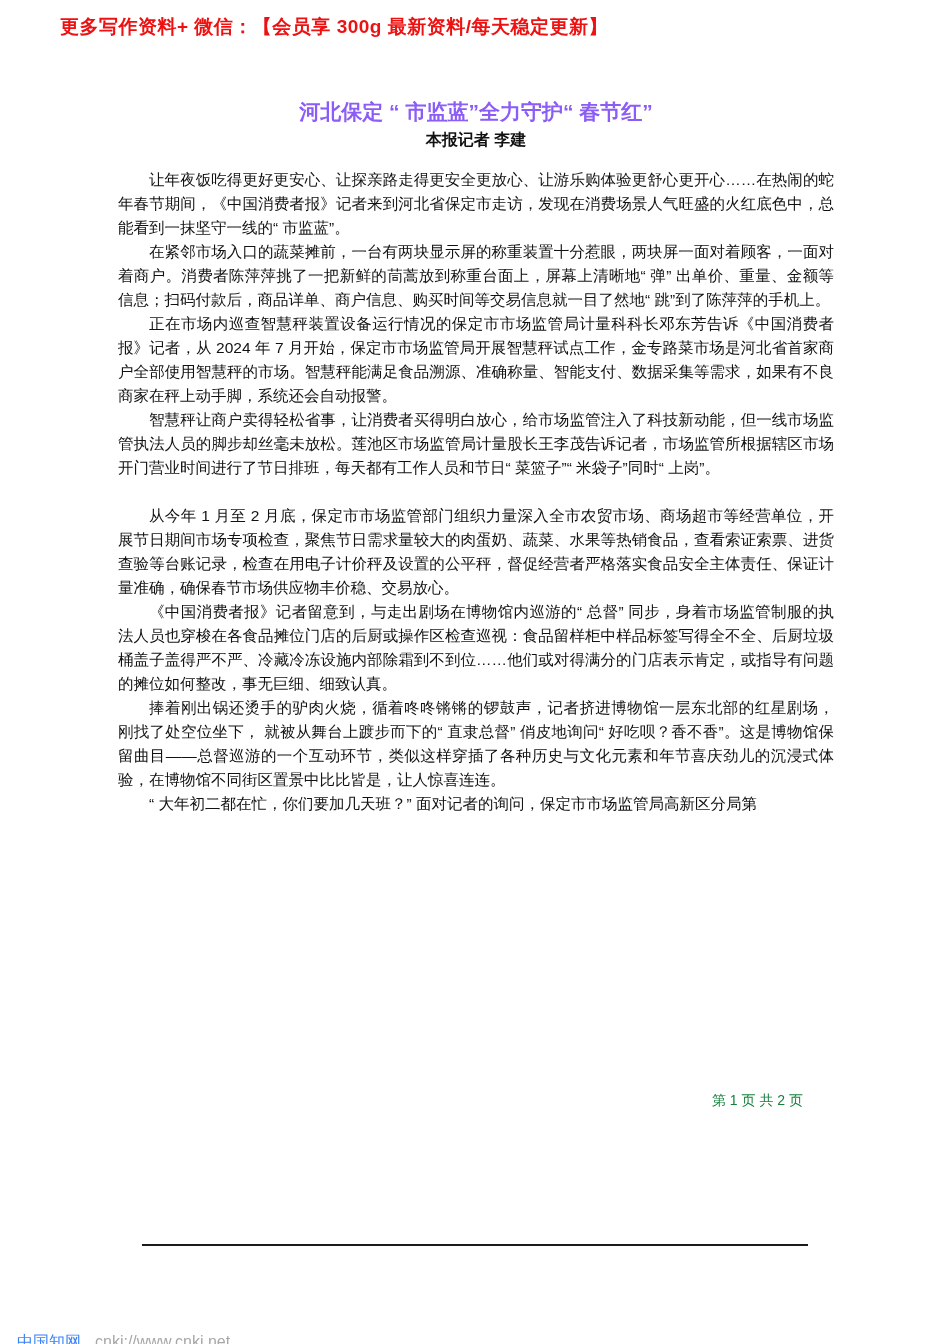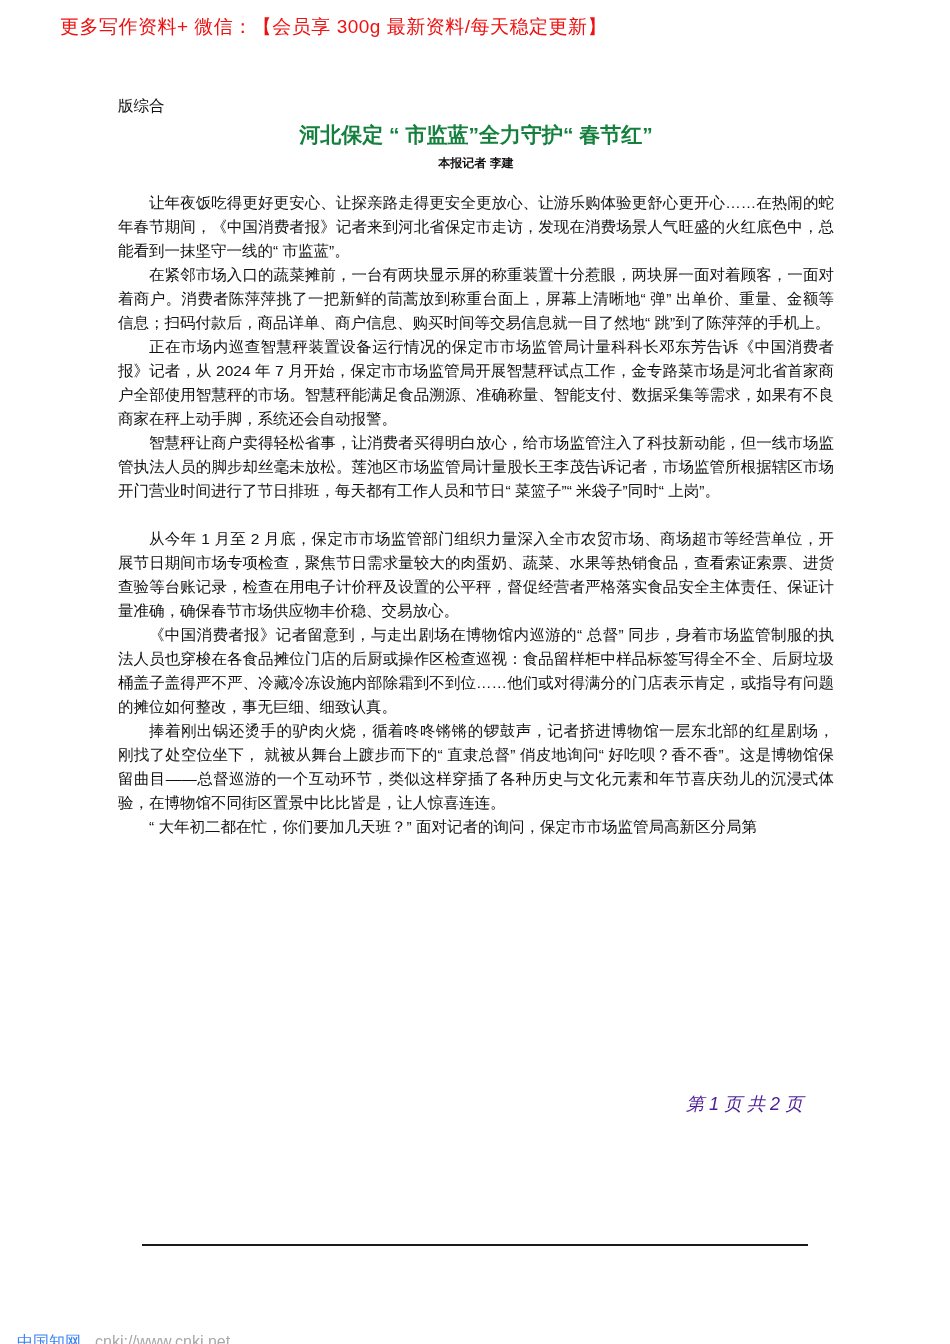--- a/index.html
+++ b/index.html
@@ -7,79 +7,77 @@
     width:950px;height:1344px;
     background:#ffffff;
     position:relative;
     overflow:hidden;
     font-family:"Liberation Sans","DejaVu Sans",sans-serif;
     color:#1a1a1a;
     -webkit-font-smoothing:antialiased;
   }
   .banner{
     position:absolute;left:60px;top:14px;
-    font-size:19px;font-weight:normal;
+    font-size:19px;font-weight:bold;
     color:#ee1111;
     letter-spacing:0.5px;
     white-space:nowrap;
   }
   .column{
     position:absolute;left:118px;top:94px;width:716px;
   }
   .source{
     font-size:15.5px;line-height:23px;
     color:#111;
   }
   .title{
     margin:3px 0 0 0;
     font-size:21px;line-height:30px;
     font-weight:bold;text-align:center;
-    color:#15803d;
+    color:#8b5cf6;
   }
   .byline{
     margin:1px 0 16px 0;
-    font-size:12px;line-height:24px;
+    font-size:16px;line-height:24px;
     font-weight:bold;text-align:center;
     color:#111;
   }
   .body-text p{
     margin:0;
     font-size:15.5px;line-height:24px;
     text-align:justify;
     text-indent:2em;
     color:#111;
     word-break:break-all;
   }
   .body-text p.gap-before{margin-top:24px;}
   .page-indicator{
     position:absolute;top:1092px;right:147px;
-    font-size:18px;color:#4c1d95;
+    font-size:14px;color:#15803d;
     white-space:nowrap;
-    font-style:italic;
   }
   .footer-divider{
     position:absolute;top:1244px;left:142px;
     width:666px;height:2px;background:#1a1a1a;
   }
   .watermark{
     position:absolute;left:17px;top:1293px;
     display:flex;align-items:baseline;gap:14px;
     white-space:nowrap;
   }
   .wm-name{font-size:16px;color:#3b82f6;margin-top:39px;}
   .wm-url{font-size:16px;color:#a8a8a8;}
 </style>
 </head>
 <body>
 
 <div class="banner">更多写作资料+ 微信：【会员享 300g 最新资料/每天稳定更新】</div>
 
 <div class="column">
   <div class="source">
-    <div>版综合</div>
   </div>
   <h1 class="title">河北保定 “ 市监蓝”全力守护“ 春节红”</h1>
   <div class="byline">本报记者 李建</div>
   <div class="body-text">
     <p>让年夜饭吃得更好更安心、让探亲路走得更安全更放心、让游乐购体验更舒心更开心……在热闹的蛇年春节期间，《中国消费者报》记者来到河北省保定市走访，发现在消费场景人气旺盛的火红底色中，总能看到一抹坚守一线的“ 市监蓝”。</p>
     <p>在紧邻市场入口的蔬菜摊前，一台有两块显示屏的称重装置十分惹眼，两块屏一面对着顾客，一面对着商户。消费者陈萍萍挑了一把新鲜的茼蒿放到称重台面上，屏幕上清晰地“ 弹” 出单价、重量、金额等信息；扫码付款后，商品详单、商户信息、购买时间等交易信息就一目了然地“ 跳”到了陈萍萍的手机上。</p>
     <p>正在市场内巡查智慧秤装置设备运行情况的保定市市场监管局计量科科长邓东芳告诉《中国消费者报》记者，从 2024 年 7 月开始，保定市市场监管局开展智慧秤试点工作，金专路菜市场是河北省首家商户全部使用智慧秤的市场。智慧秤能满足食品溯源、准确称量、智能支付、数据采集等需求，如果有不良商家在秤上动手脚，系统还会自动报警。</p>
     <p>智慧秤让商户卖得轻松省事，让消费者买得明白放心，给市场监管注入了科技新动能，但一线市场监管执法人员的脚步却丝毫未放松。莲池区市场监管局计量股长王李茂告诉记者，市场监管所根据辖区市场开门营业时间进行了节日排班，每天都有工作人员和节日“ 菜篮子”“ 米袋子”同时“ 上岗”。</p>
     <p class="gap-before">从今年 1 月至 2 月底，保定市市场监管部门组织力量深入全市农贸市场、商场超市等经营单位，开展节日期间市场专项检查，聚焦节日需求量较大的肉蛋奶、蔬菜、水果等热销食品，查看索证索票、进货查验等台账记录，检查在用电子计价秤及设置的公平秤，督促经营者严格落实食品安全主体责任、保证计量准确，确保春节市场供应物丰价稳、交易放心。</p>
     <p>《中国消费者报》记者留意到，与走出剧场在博物馆内巡游的“ 总督” 同步，身着市场监管制服的执法人员也穿梭在各食品摊位门店的后厨或操作区检查巡视：食品留样柜中样品标签写得全不全、后厨垃圾桶盖子盖得严不严、冷藏冷冻设施内部除霜到不到位……他们或对得满分的门店表示肯定，或指导有问题的摊位如何整改，事无巨细、细致认真。</p>

